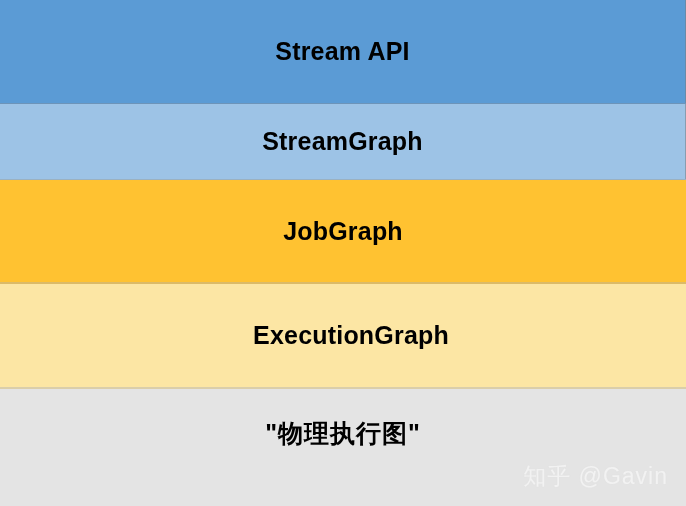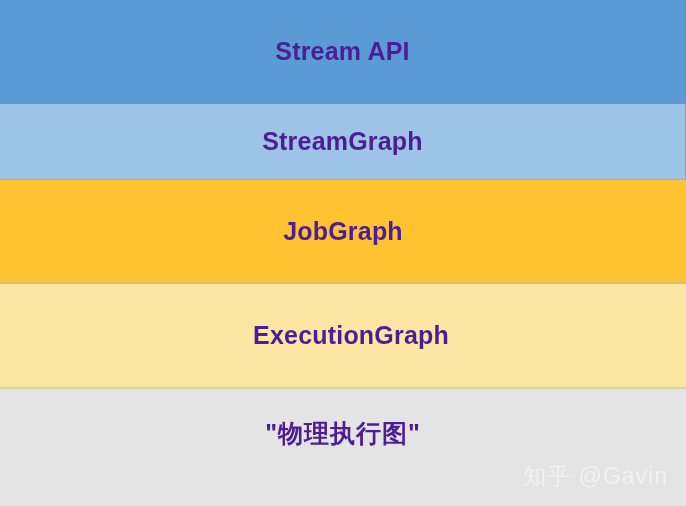--- a/index.html
+++ b/index.html
@@ -45,21 +45,21 @@
     position: relative;
   }
 
   
   .cell.left-col {
     border-right: 1px solid rgba(120, 124, 130, 0.55);
   }
 
   .layer-label {
     font-weight: bold;
-    color: #4c1d95;
+    color: #000000;
     letter-spacing: 0.2px;
     white-space: nowrap;
     font-size: 25px;
     line-height: 1;
   }
 
   .layer-label.cjk {
     font-size: 25px;
     letter-spacing: 1px;
   }

